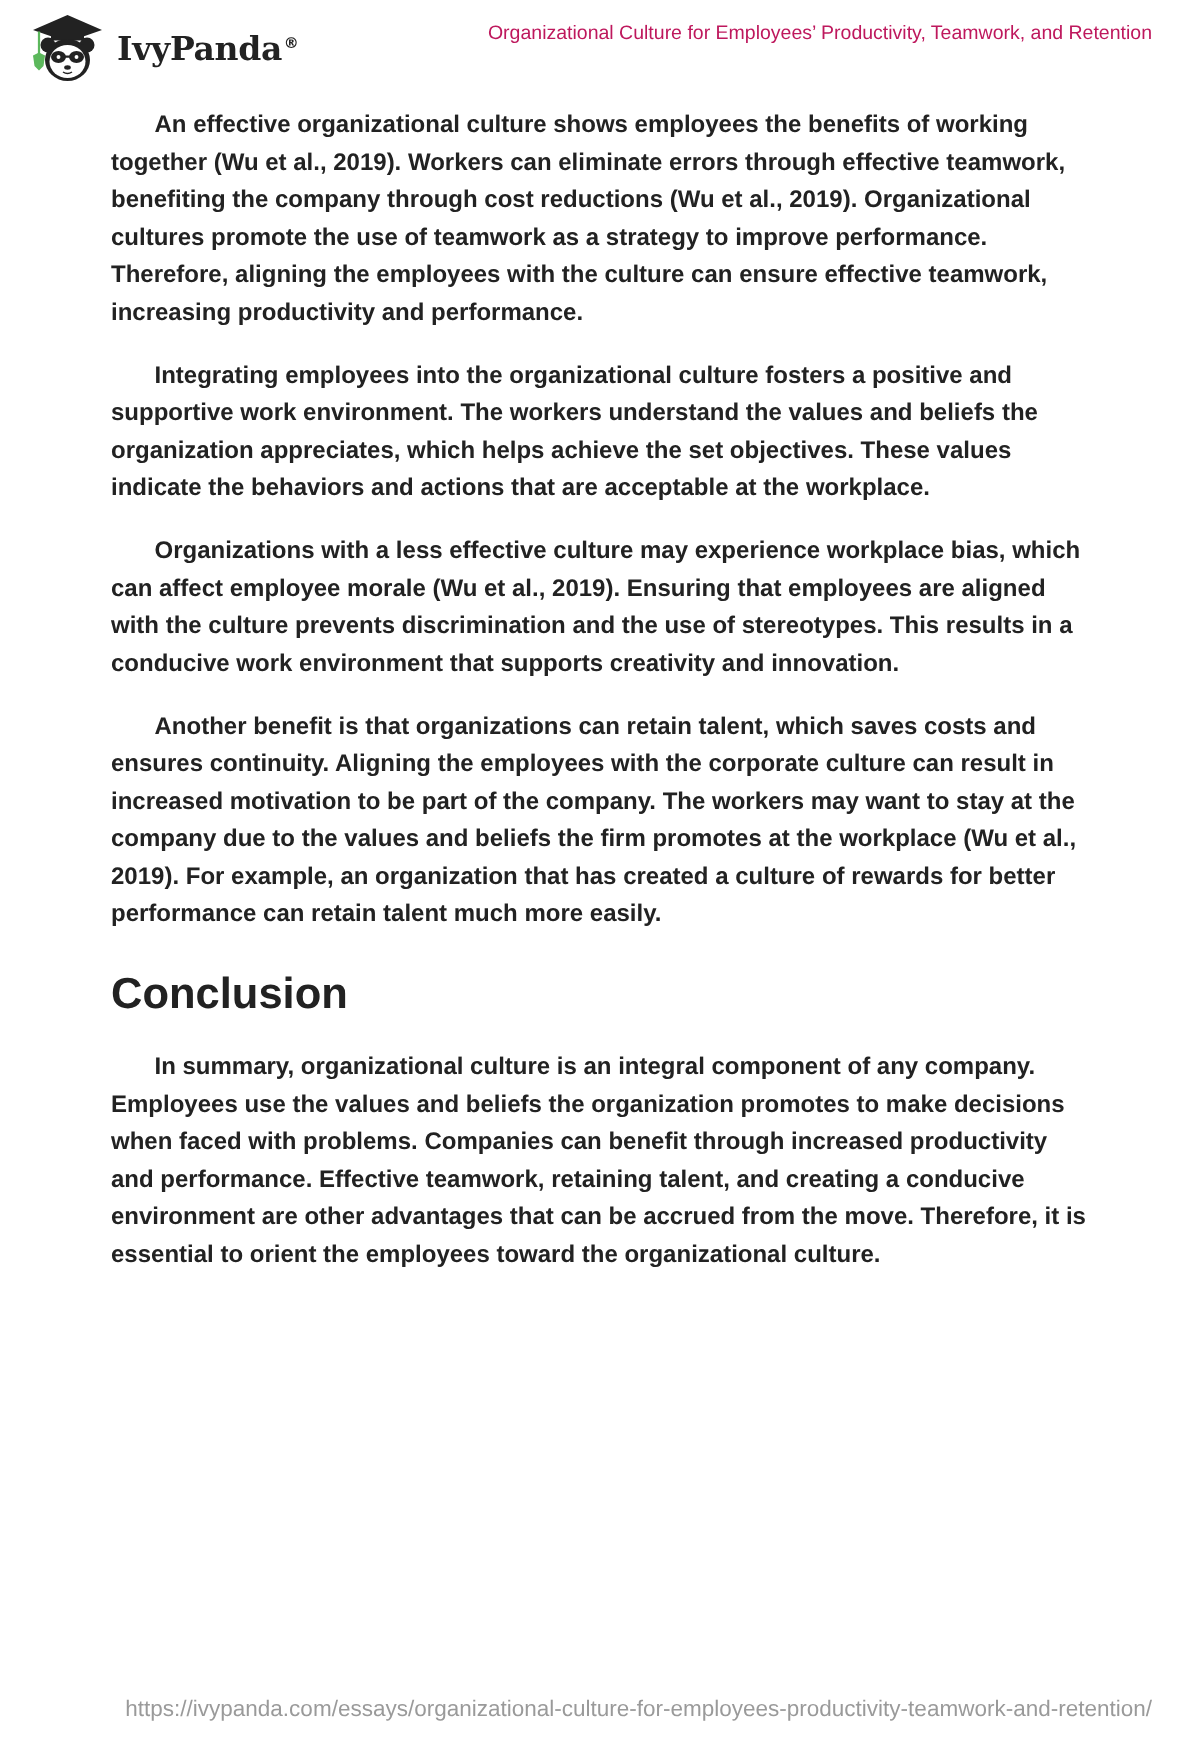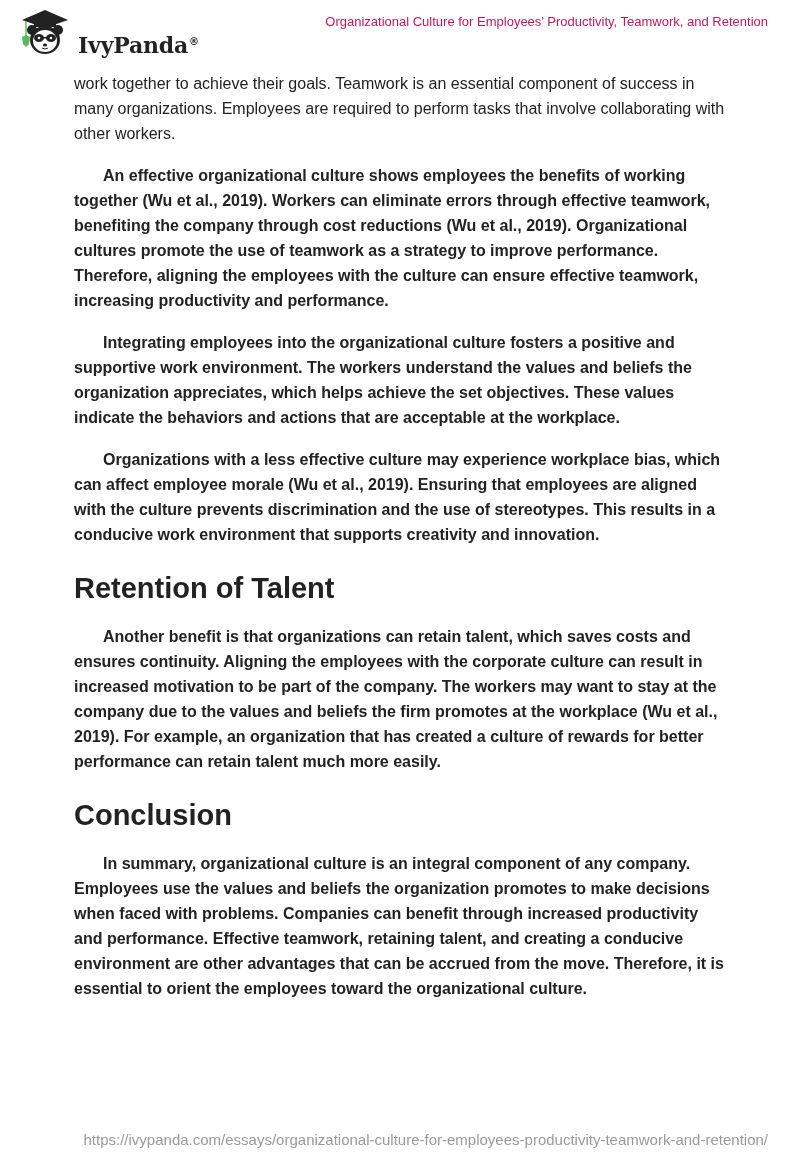--- a/index.html
+++ b/index.html
@@ -17,21 +17,21 @@
     }
     .header {
       position: absolute;
       left: 0; top: 0;
       width: 800px; height: 62px;
     }
     .logo {
       position: absolute;
       left: 14px; top: 6px;
       display: flex;
-      align-items: flex-end;
+      align-items: center;
     }
     .logo-mark {
       width: 62px; height: 52px;
     }
     .logo-text {
       font-family: "DejaVu Serif", serif;
       font-weight: bold;
       font-size: 22px;
       color: #222222;
       margin-left: 2px;
@@ -109,26 +109,24 @@
 
       <ellipse cx="31" cy="39" rx="2.2" ry="1.5" fill="#222"></ellipse>
       <path d="M28,42 Q31,44 34,42" stroke="#222" stroke-width="1" fill="none"></path>
     </svg>
     <span class="logo-text"><span>IvyPanda</span><span class="logo-reg">®</span></span>
   </div>
   <div class="running-title">Organizational Culture for Employees’ Productivity, Teamwork, and Retention</div>
 </div>
 
 <div class="content">
-  <p>work together to achieve their goals. Teamwork is an essential component of success in many organizations. Employees are required to perform tasks that involve collaborating with other workers.</p>
   <p class="indent">An effective organizational culture shows employees the benefits of working together (Wu et al., 2019). Workers can eliminate errors through effective teamwork, benefiting the company through cost reductions (Wu et al., 2019). Organizational cultures promote the use of teamwork as a strategy to improve performance. Therefore, aligning the employees with the culture can ensure effective teamwork, increasing productivity and performance.</p>
 
   <p class="indent">Integrating employees into the organizational culture fosters a positive and supportive work environment. The workers understand the values and beliefs the organization appreciates, which helps achieve the set objectives. These values indicate the behaviors and actions that are acceptable at the workplace.</p>
   <p class="indent">Organizations with a less effective culture may experience workplace bias, which can affect employee morale (Wu et al., 2019). Ensuring that employees are aligned with the culture prevents discrimination and the use of stereotypes. This results in a conducive work environment that supports creativity and innovation.</p>
 
-  <h2>Retention of Talent</h2>
   <p class="indent">Another benefit is that organizations can retain talent, which saves costs and ensures continuity. Aligning the employees with the corporate culture can result in increased motivation to be part of the company. The workers may want to stay at the company due to the values and beliefs the firm promotes at the workplace (Wu et al., 2019). For example, an organization that has created a culture of rewards for better performance can retain talent much more easily.</p>
 
   <h2>Conclusion</h2>
   <p class="indent">In summary, organizational culture is an integral component of any company. Employees use the values and beliefs the organization promotes to make decisions when faced with problems. Companies can benefit through increased productivity and performance. Effective teamwork, retaining talent, and creating a conducive environment are other advantages that can be accrued from the move. Therefore, it is essential to orient the employees toward the organizational culture.</p>
 </div>
 
 <div class="footer-url">https://ivypanda.com/essays/organizational-culture-for-employees-productivity-teamwork-and-retention/</div>
 
 </body></html>

